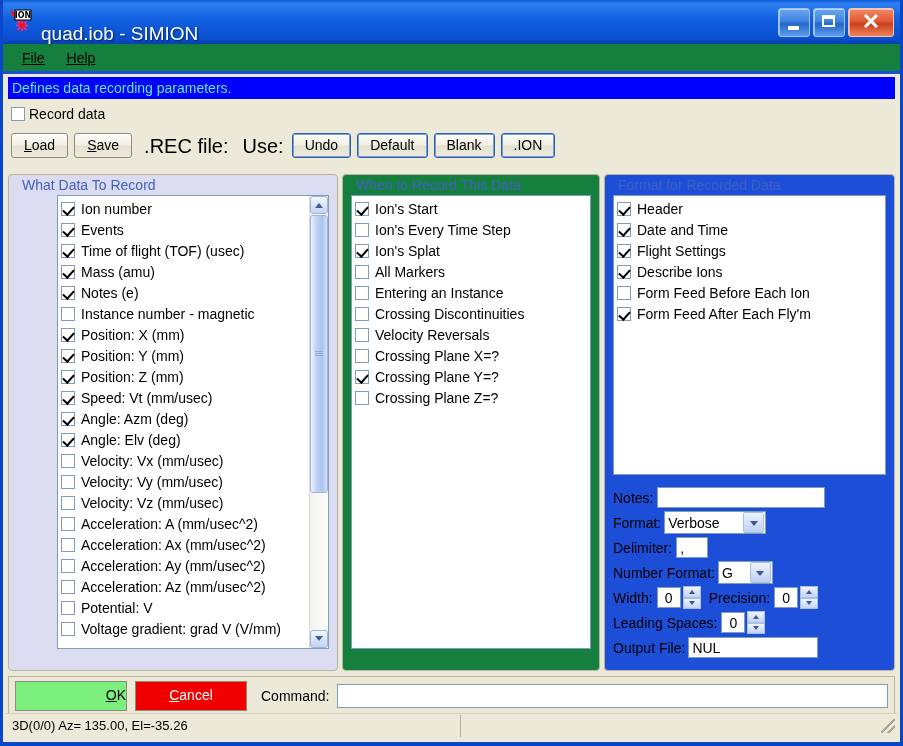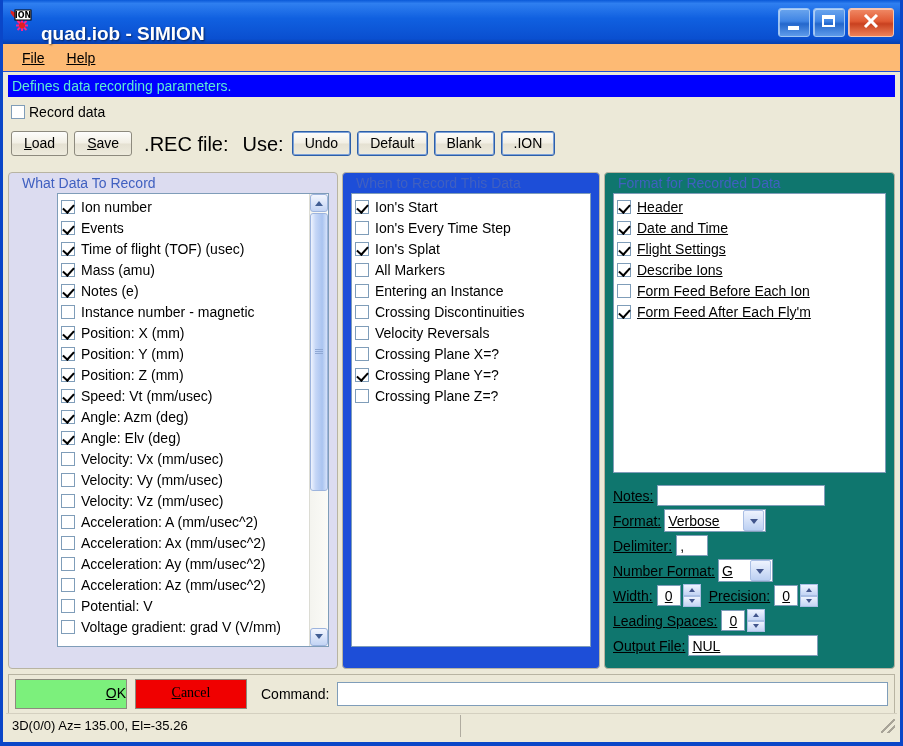--- a/index.html
+++ b/index.html
@@ -36,21 +36,21 @@
   }
   .title-icon {
     width: 26px; height: 26px;
     position: relative;
     flex: 0 0 auto;
     margin-right: 6px;
   }
   .title-text {
     color: #fff;
     font-size: 19px;
-    font-weight: bold;
+    font-weight: normal;
     text-shadow: 1px 1px 2px rgba(0,0,0,.55);
     white-space: nowrap;
     flex: 1 1 auto;
     margin-top: 23px;
   }
   .winbtns { display: flex; gap: 3px; flex: 0 0 auto; padding-right: 2px; }
   .winbtn {
     width: 30px; height: 27px;
     border: 1px solid #9cc4f4;
     border-radius: 3px;
@@ -75,25 +75,25 @@
   }
   .glyph-close {
     position: absolute; inset: 0;
     color: #fff; font-size: 22px; font-weight: bold;
     line-height: 25px; text-align: center;
   }
 
   
   .menubar {
     height: 27px;
-    background: #fdba74;
+    background: #15803d;
     display: flex;
     align-items: center;
     padding-left: 8px;
-    border-bottom: 1px solid #1d4ed8;
+    border-bottom: 3px solid #1d4ed8;
     text-decoration: underline;
   }
   .menuitem {
     padding: 3px 11px;
     font-size: 14px;
     cursor: default;
   }
   .menuitem u { text-decoration: underline; }
 
   
@@ -173,22 +173,22 @@
   }
   .group > .legend {
     position: absolute;
     top: 2px; left: 10px;
     font-size: 14px;
     color: #4060c0;
     background: inherit;
     padding: 0 3px;
   }
   .g-left   { width: 330px; background: #dcdcf0; padding-left: 48px; }
-  .g-mid    { width: 258px; background: #1d4ed8; }
-  .g-right  { flex: 1 1 auto; background: #0f766e; text-decoration: underline; }
+  .g-mid    { width: 258px; background: #15803d; }
+  .g-right  { flex: 1 1 auto; background: #1d4ed8; }
 
   .listbox {
     background: #fff;
     border: 1px solid #7f9db9;
     box-sizing: border-box;
     overflow: hidden;
     position: relative;
   }
   .g-left .listbox  { height: 454px; }
   .g-mid .listbox   { height: 454px; }
@@ -329,21 +329,21 @@
   }
   .bigbtn {
     width: 110px; height: 28px;
     border: 1px solid #8d8a7e;
     font-size: 14px;
     line-height: 26px;
     text-align: center;
     cursor: default;
   }
   .bigbtn.ok { background: #7cf07c; color: #000; text-align: right; }
-  .bigbtn.cancel { background: #f00000; color: #000000; font-family: Liberation Serif, serif; }
+  .bigbtn.cancel { background: #f00000; color: #ffffff; }
   .cmdlabel { font-size: 14px; margin-left: 6px; }
   .cmdbox {
     flex: 1 1 auto;
     height: 24px;
     background: #fff;
     border: 1px solid #7f9db9;
     box-sizing: border-box;
   }
 
   

